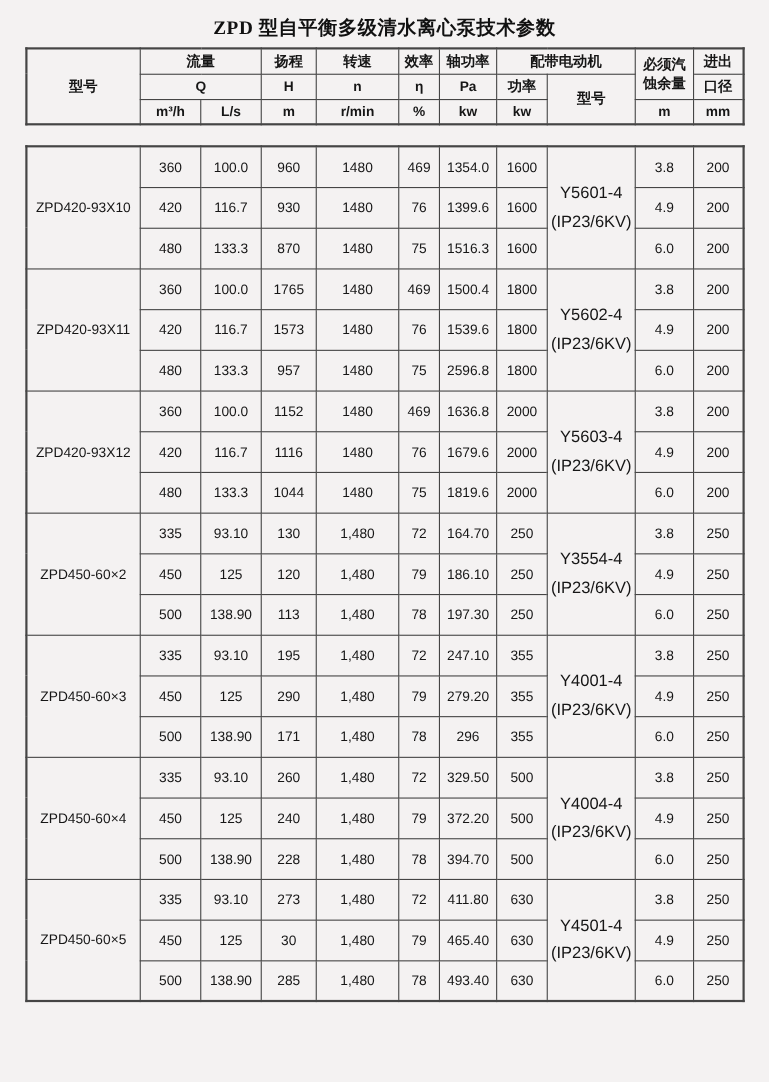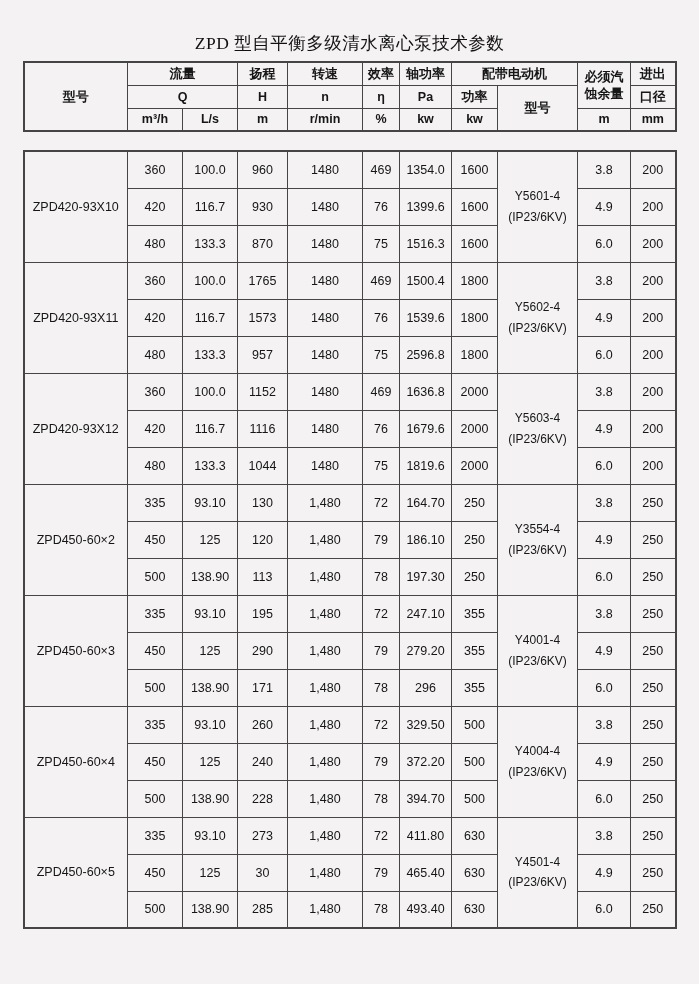--- a/index.html
+++ b/index.html
@@ -5,24 +5,24 @@
   * { margin: 0; padding: 0; box-sizing: border-box; }
   html, body {
     width: 699px; height: 984px;
     background: #f4f2f2;
     font-family: "Liberation Sans", sans-serif;
     color: #161616;
     overflow: hidden;
   }
   .page { width: 699px; height: 984px; }
   .title {
-    margin-top: 31px;
+    margin-top: 13px;
     text-align: center;
     font-family: "Liberation Serif", serif;
-    font-weight: 400;
+    font-weight: 700;
     font-size: 17.5px;
     letter-spacing: 0.5px;
     color: #111;
   }
   table {
     border-collapse: collapse;
     table-layout: fixed;
     width: 652px;
     margin: 0 auto;
   }
@@ -47,21 +47,21 @@
     font-family: "Liberation Sans", sans-serif;
     font-weight: bold;
     font-size: 12.5px;
   }
   .num {
     font-family: "Liberation Sans", sans-serif;
     font-weight: normal;
     font-size: 12.5px;
   }
   .pre { white-space: pre-line; line-height: 1.35; }
-  .motor-cell { font-size: 12px; line-height: 1.7; }
+  .motor-cell { font-size: 15px; line-height: 1.7; }
   
   col.c-model { width: 104px; }
   col.c-qm3h  { width: 55px; }
   col.c-qls   { width: 55px; }
   col.c-h     { width: 50px; }
   col.c-n     { width: 75px; }
   col.c-eta   { width: 37px; }
   col.c-pa    { width: 52px; }
   col.c-kw    { width: 46px; }
   col.c-motor { width: 80px; }

